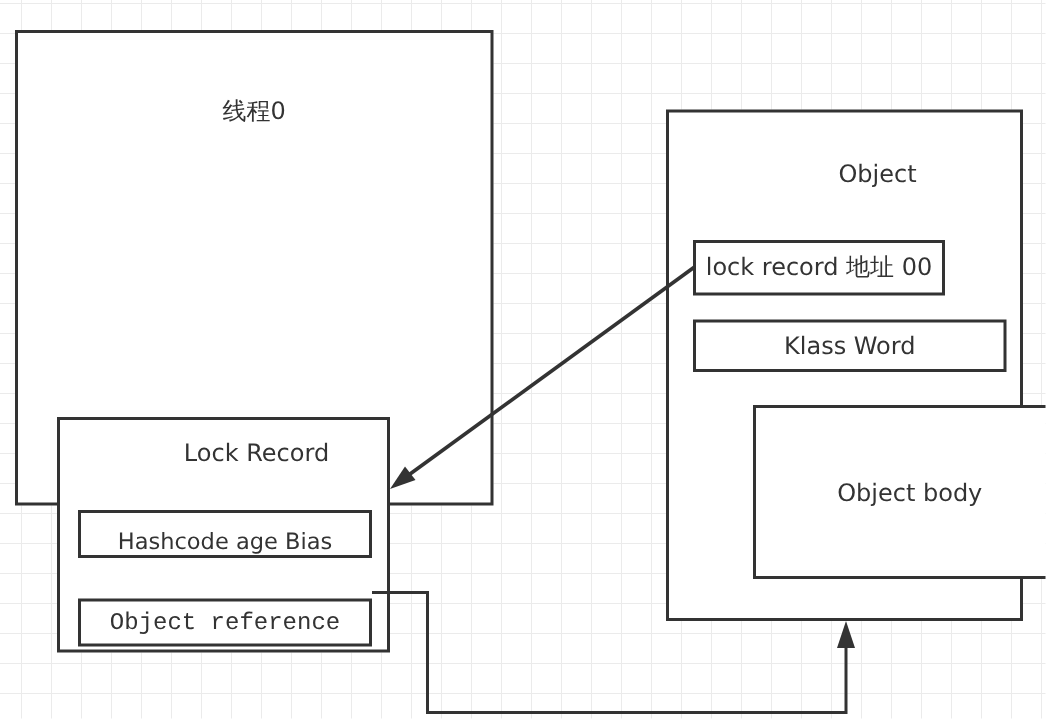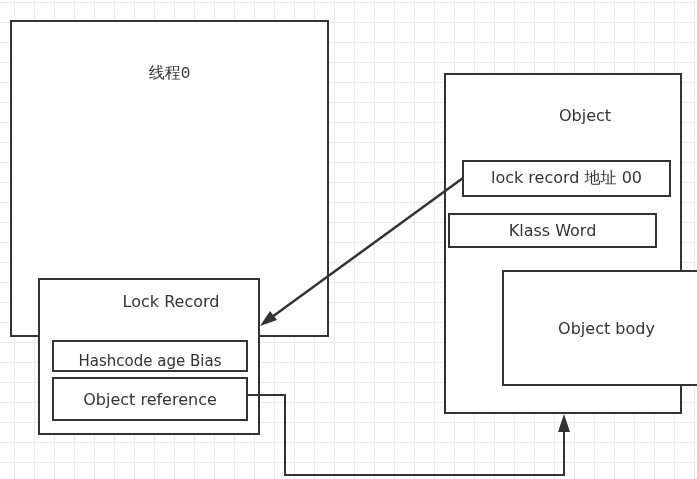--- a/index.html
+++ b/index.html
@@ -20,27 +20,27 @@
   }
   .label {
     position: absolute; left: 0; right: 0; text-align: center;
     font-size: 16px; line-height: 18px; white-space: nowrap;
   }
   .cell {
     position: absolute; background: #ffffff; border: 2px solid #333333;
     box-sizing: border-box; display: flex; align-items: center; justify-content: center;
     font-size: 16px; text-align: center; overflow: hidden;
   }
-  #thread-box { left: 10px; top: 20px; width: 319px; height: 317px; font-family: Liberation Mono, monospace; }
+  #thread-box { left: 10px; top: 20px; width: 319px; height: 317px; }
   #lock-record-box { left: 38px; top: 278px; width: 222px; height: 157px; }
   #hash-cell { left: 52px; top: 340px; width: 196px; height: 32px; font-size: 15px; line-height: 16px; align-items: flex-start; padding-top: 12px; }
-  #objref-cell { left: 52px; top: 377px; width: 196px; height: 44px; }
+  #objref-cell { left: 52px; top: 399px; width: 196px; height: 32px; font-family: Liberation Mono, monospace; }
   #object-box { left: 444px; top: 73px; width: 238px; height: 341px; }
-  #markword-cell { left: 462px; top: 160px; width: 209px; height: 37px; }
-  #klass-cell { left: 448px; top: 213px; width: 209px; height: 35px; }
+  #markword-cell { left: 462px; top: 160px; width: 168px; height: 37px; }
+  #klass-cell { left: 462px; top: 213px; width: 209px; height: 35px; }
   #body-cell { left: 462px; top: 270px; width: 209px; height: 116px; margin-left: 40px; }
   svg#arrows { position: absolute; left: 0; top: 0; pointer-events: none; }
 </style>
 </head>
 <body>
 
 <div id="thread-box" class="box">
   <div class="label" style="top:43px;">线程0</div>
 </div>
 

